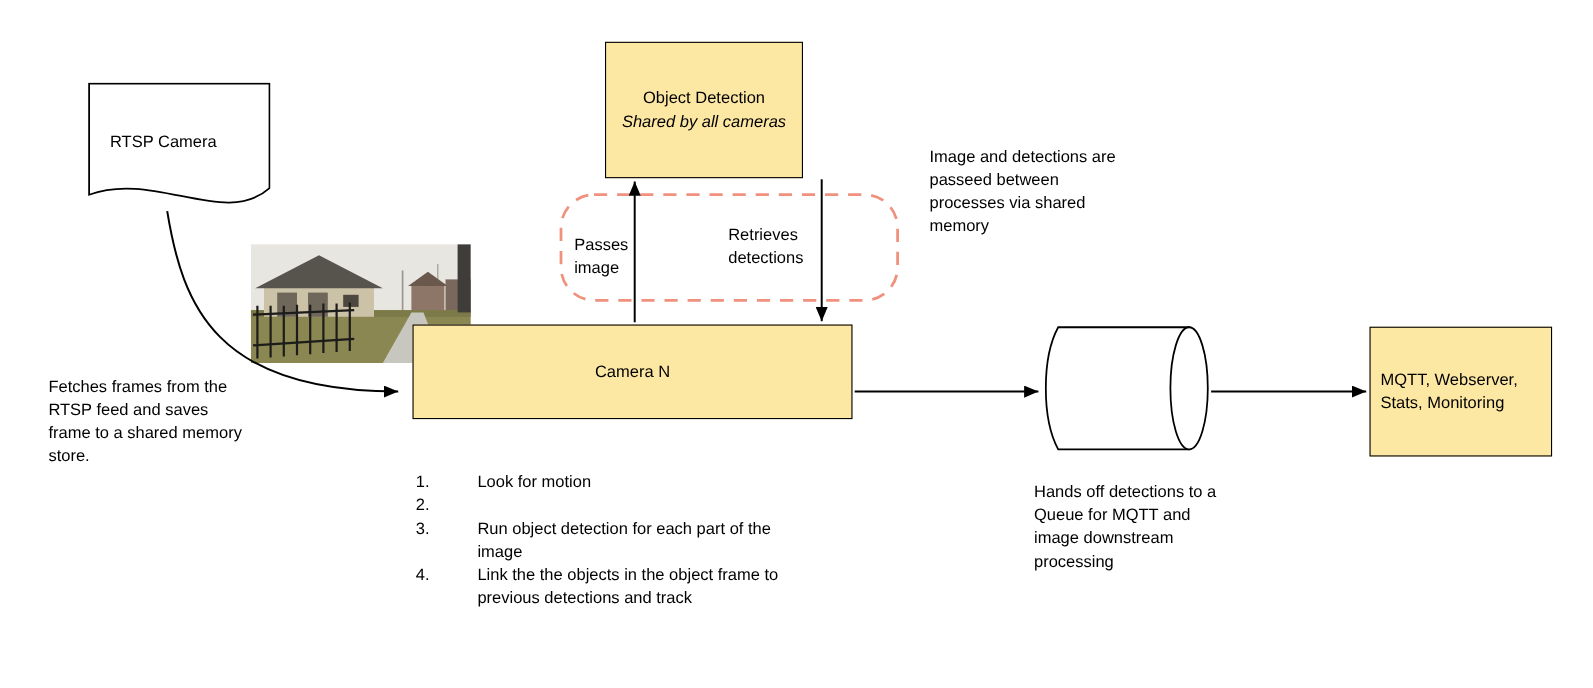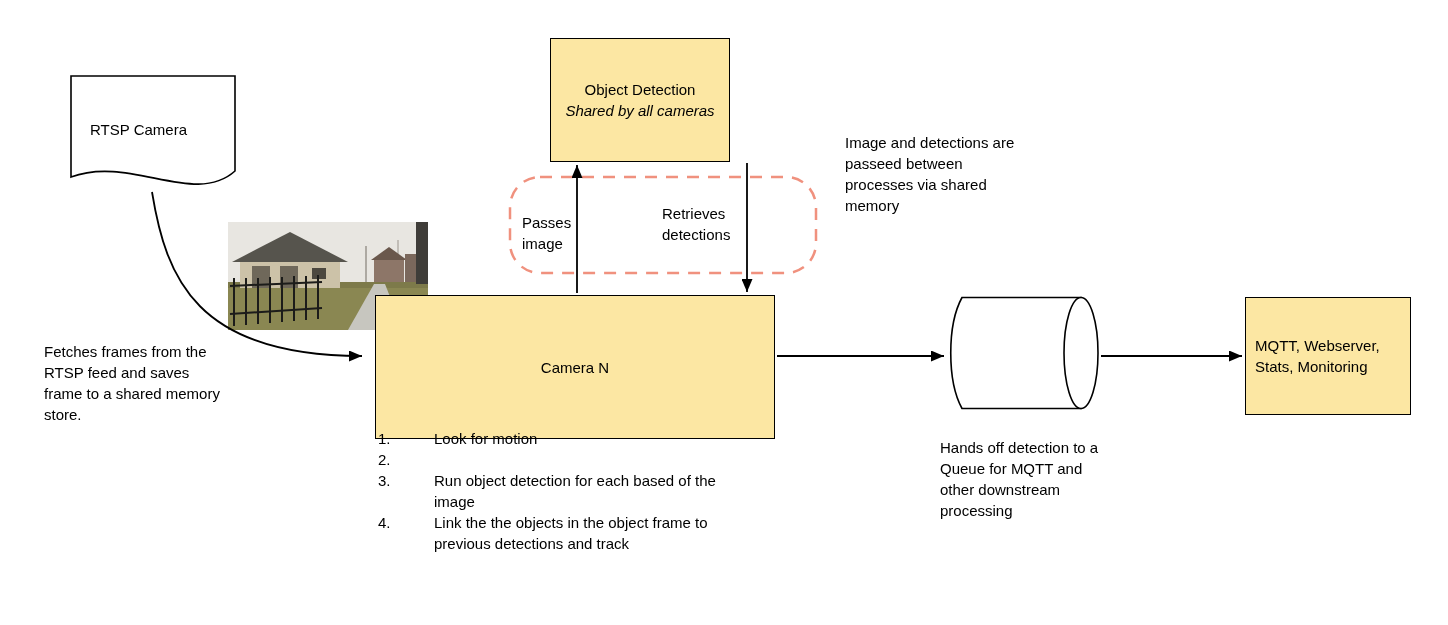--- a/index.html
+++ b/index.html
@@ -65,21 +65,21 @@
 </style>
 </head>
 <body>
 
 <div class="canvas">
 
   <svg class="abs" style="left:508px; top:175px;" width="310" height="100">
     <rect x="2" y="2" width="306" height="96" rx="30" fill="none" stroke="#F0917E" stroke-width="2.5" stroke-dasharray="12 9"></rect>
   </svg>
 
-  <div class="doc-shape" style="left:70px; top:75px; width:137px; height:124px;">
+  <div class="doc-shape" style="left:80px; top:75px; width:137px; height:124px;">
     <svg width="166" height="124" viewBox="0 0 166 124">
       <path d="M1 1 L165 1 L165 96 C125 132 60 80 1 102 Z" fill="#ffffff" stroke="#000000" stroke-width="1.6"></path>
     </svg>
     <div class="doc-label">RTSP Camera</div>
   </div>
 
   <div class="abs" style="left:228px; top:222px; width:200px; height:108px;">
     <svg width="200" height="108" viewBox="0 0 200 108">
       <rect width="200" height="108" fill="#e8e6e1"></rect>
       <line x1="138" y1="24" x2="138" y2="60" stroke="#9a948c" stroke-width="1.5"></line>
@@ -109,21 +109,21 @@
         <line x1="90" y1="53" x2="90" y2="97"></line>
       </g>
     </svg>
   </div>
 
   <div class="node-box" style="left:550px; top:38px; width:180px; height:124px;">
     <div>Object Detection</div>
     <div class="italic">Shared by all cameras</div>
   </div>
 
-  <div class="node-box" style="left:375px; top:295px; width:400px; height:144px;">
+  <div class="node-box" style="left:375px; top:295px; width:400px; height:86px;">
     <div>Camera N</div>
   </div>
 
   <div class="abs" style="left:945px; top:296px; width:155px; height:114px;">
     <svg width="155" height="114" viewBox="0 0 155 114">
       <path d="M136 1.5 L17 1.5 C 2 29 2 85 17 112.5 L136 112.5 Z" fill="#ffffff" stroke="#000000" stroke-width="1.6"></path>
       <ellipse cx="136" cy="57" rx="17" ry="55.5" fill="#ffffff" stroke="#000000" stroke-width="1.6"></ellipse>
     </svg>
   </div>
 
@@ -144,29 +144,29 @@
   <div class="steps" style="left:378px; top:428px;">
     <div class="step-row">
       <div>1.</div>
       <div>Look for motion</div>
     </div>
     <div class="step-row">
       <div>2.</div>
     </div>
     <div class="step-row">
       <div>3.</div>
-      <div>Run object detection for each based of the image</div>
+      <div>Run object detection for each part of the image</div>
     </div>
     <div class="step-row">
       <div>4.</div>
       <div>Link the the objects in the object frame to previous detections and track</div>
     </div>
   </div>
 
-  <div class="note" style="left:940px; top:437px; width:170px;">Hands off detection to a Queue for MQTT and other downstream processing</div>
+  <div class="note" style="left:940px; top:437px; width:170px;">Hands off detections to a Queue for MQTT and image downstream processing</div>
 
   <svg class="arrows" width="1448" height="625">
     <defs>
       <marker id="ah" markerUnits="userSpaceOnUse" markerWidth="14" markerHeight="11" refX="13" refY="5.5" orient="auto">
         <path d="M0 0 L13 5.5 L0 11 Z" fill="#000"></path>
       </marker>
     </defs>
     <g>
       <path d="M152 192 C166 278 196 356 362 356" fill="none" stroke="#000" stroke-width="1.8" marker-end="url(#ah)"></path>
     </g>

